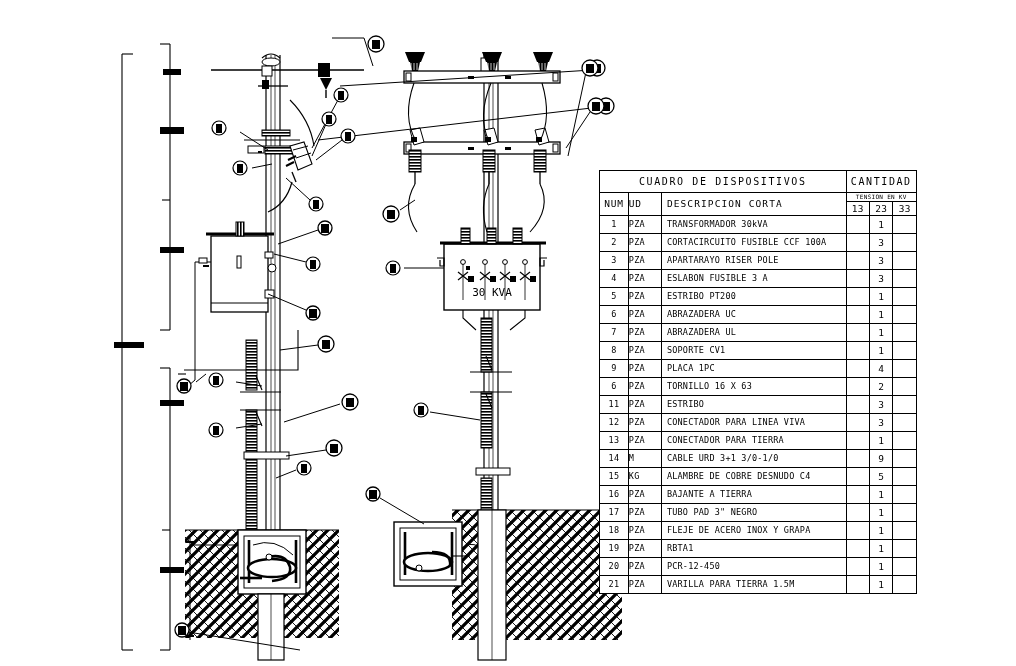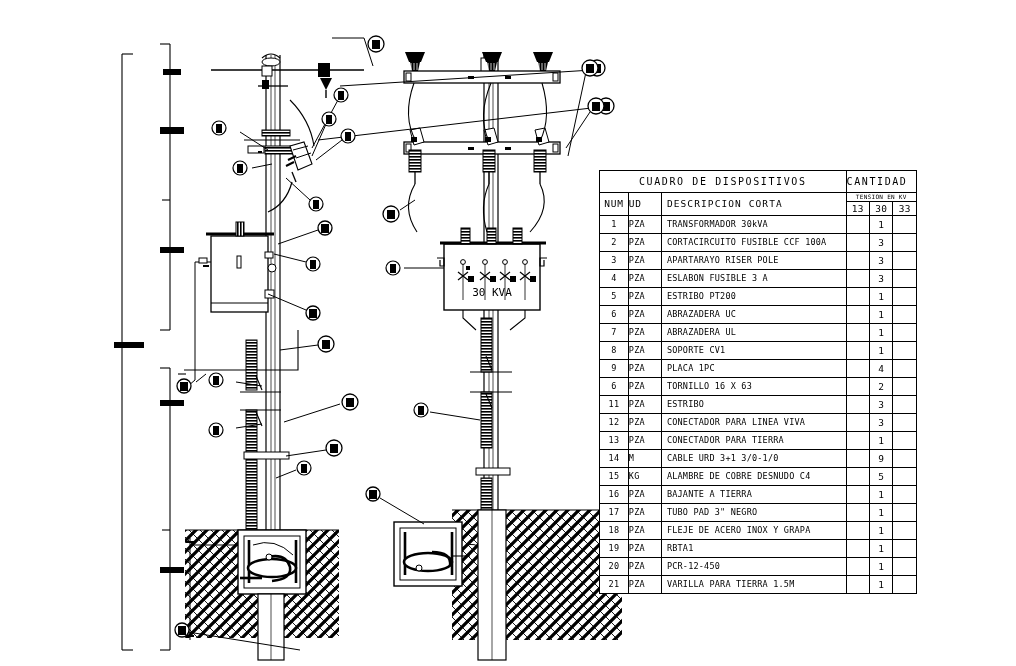--- a/index.html
+++ b/index.html
@@ -31,21 +31,21 @@
     border:1px solid #000;
     font-weight:normal;
     color:#000;
     padding:0;
     height:17px;
     line-height:17px;
     font-size:8.5px;
     letter-spacing:.2px;
   }
   #parts-table .t-title{font-size:10px;text-align:center;letter-spacing:1.6px;height:21px;line-height:21px;}
-  #parts-table .t-cant{font-size:10px;letter-spacing:1.6px;height:21px;line-height:21px;}
+  #parts-table .t-cant{font-size:10px;text-align:center;letter-spacing:1.6px;height:21px;line-height:21px;}
   #parts-table .t-hdr{font-size:9.5px;text-align:center;letter-spacing:.8px;height:22px;line-height:22px;margin-top:12px;}
   #parts-table .t-desc-hdr{text-align:left;padding-left:6px;letter-spacing:1.1px;font-size:9.5px;}
   #parts-table .t-tension{
     font-size:6px;text-align:center;height:8px;line-height:8px;letter-spacing:.3px;
     border-bottom:1px solid #000;
   }
   #parts-table .t-kv{font-size:9.5px;text-align:center;height:13px;line-height:13px;}
   #parts-table .c-num{width:26px;text-align:center;}
   #parts-table .c-ud{width:30px;text-align:left;}
   #parts-table .c-desc{width:167px;text-align:left;padding-left:5px;}
@@ -473,21 +473,21 @@
         <td class="t-cant" colspan="3">CANTIDAD</td>
       </tr>
       <tr>
         <td class="t-hdr c-num" rowspan="2">NUM</td>
         <td class="t-hdr c-ud" rowspan="2">UD</td>
         <td class="t-hdr t-desc-hdr c-desc" rowspan="2">DESCRIPCION CORTA</td>
         <td class="t-tension" colspan="3">TENSION EN KV</td>
       </tr>
       <tr>
         <td class="t-kv c-q">13</td>
-        <td class="t-kv c-q">30</td>
+        <td class="t-kv c-q">23</td>
         <td class="t-kv c-q">33</td>
       </tr>
     </tbody>
     <tbody id="rows-body">
         <tr>
           <td class="c-num">1</td>
           <td class="c-ud">PZA</td>
           <td class="c-desc">TRANSFORMADOR 30kVA</td>
           <td class="c-q"></td>
           <td class="c-q">1</td>

